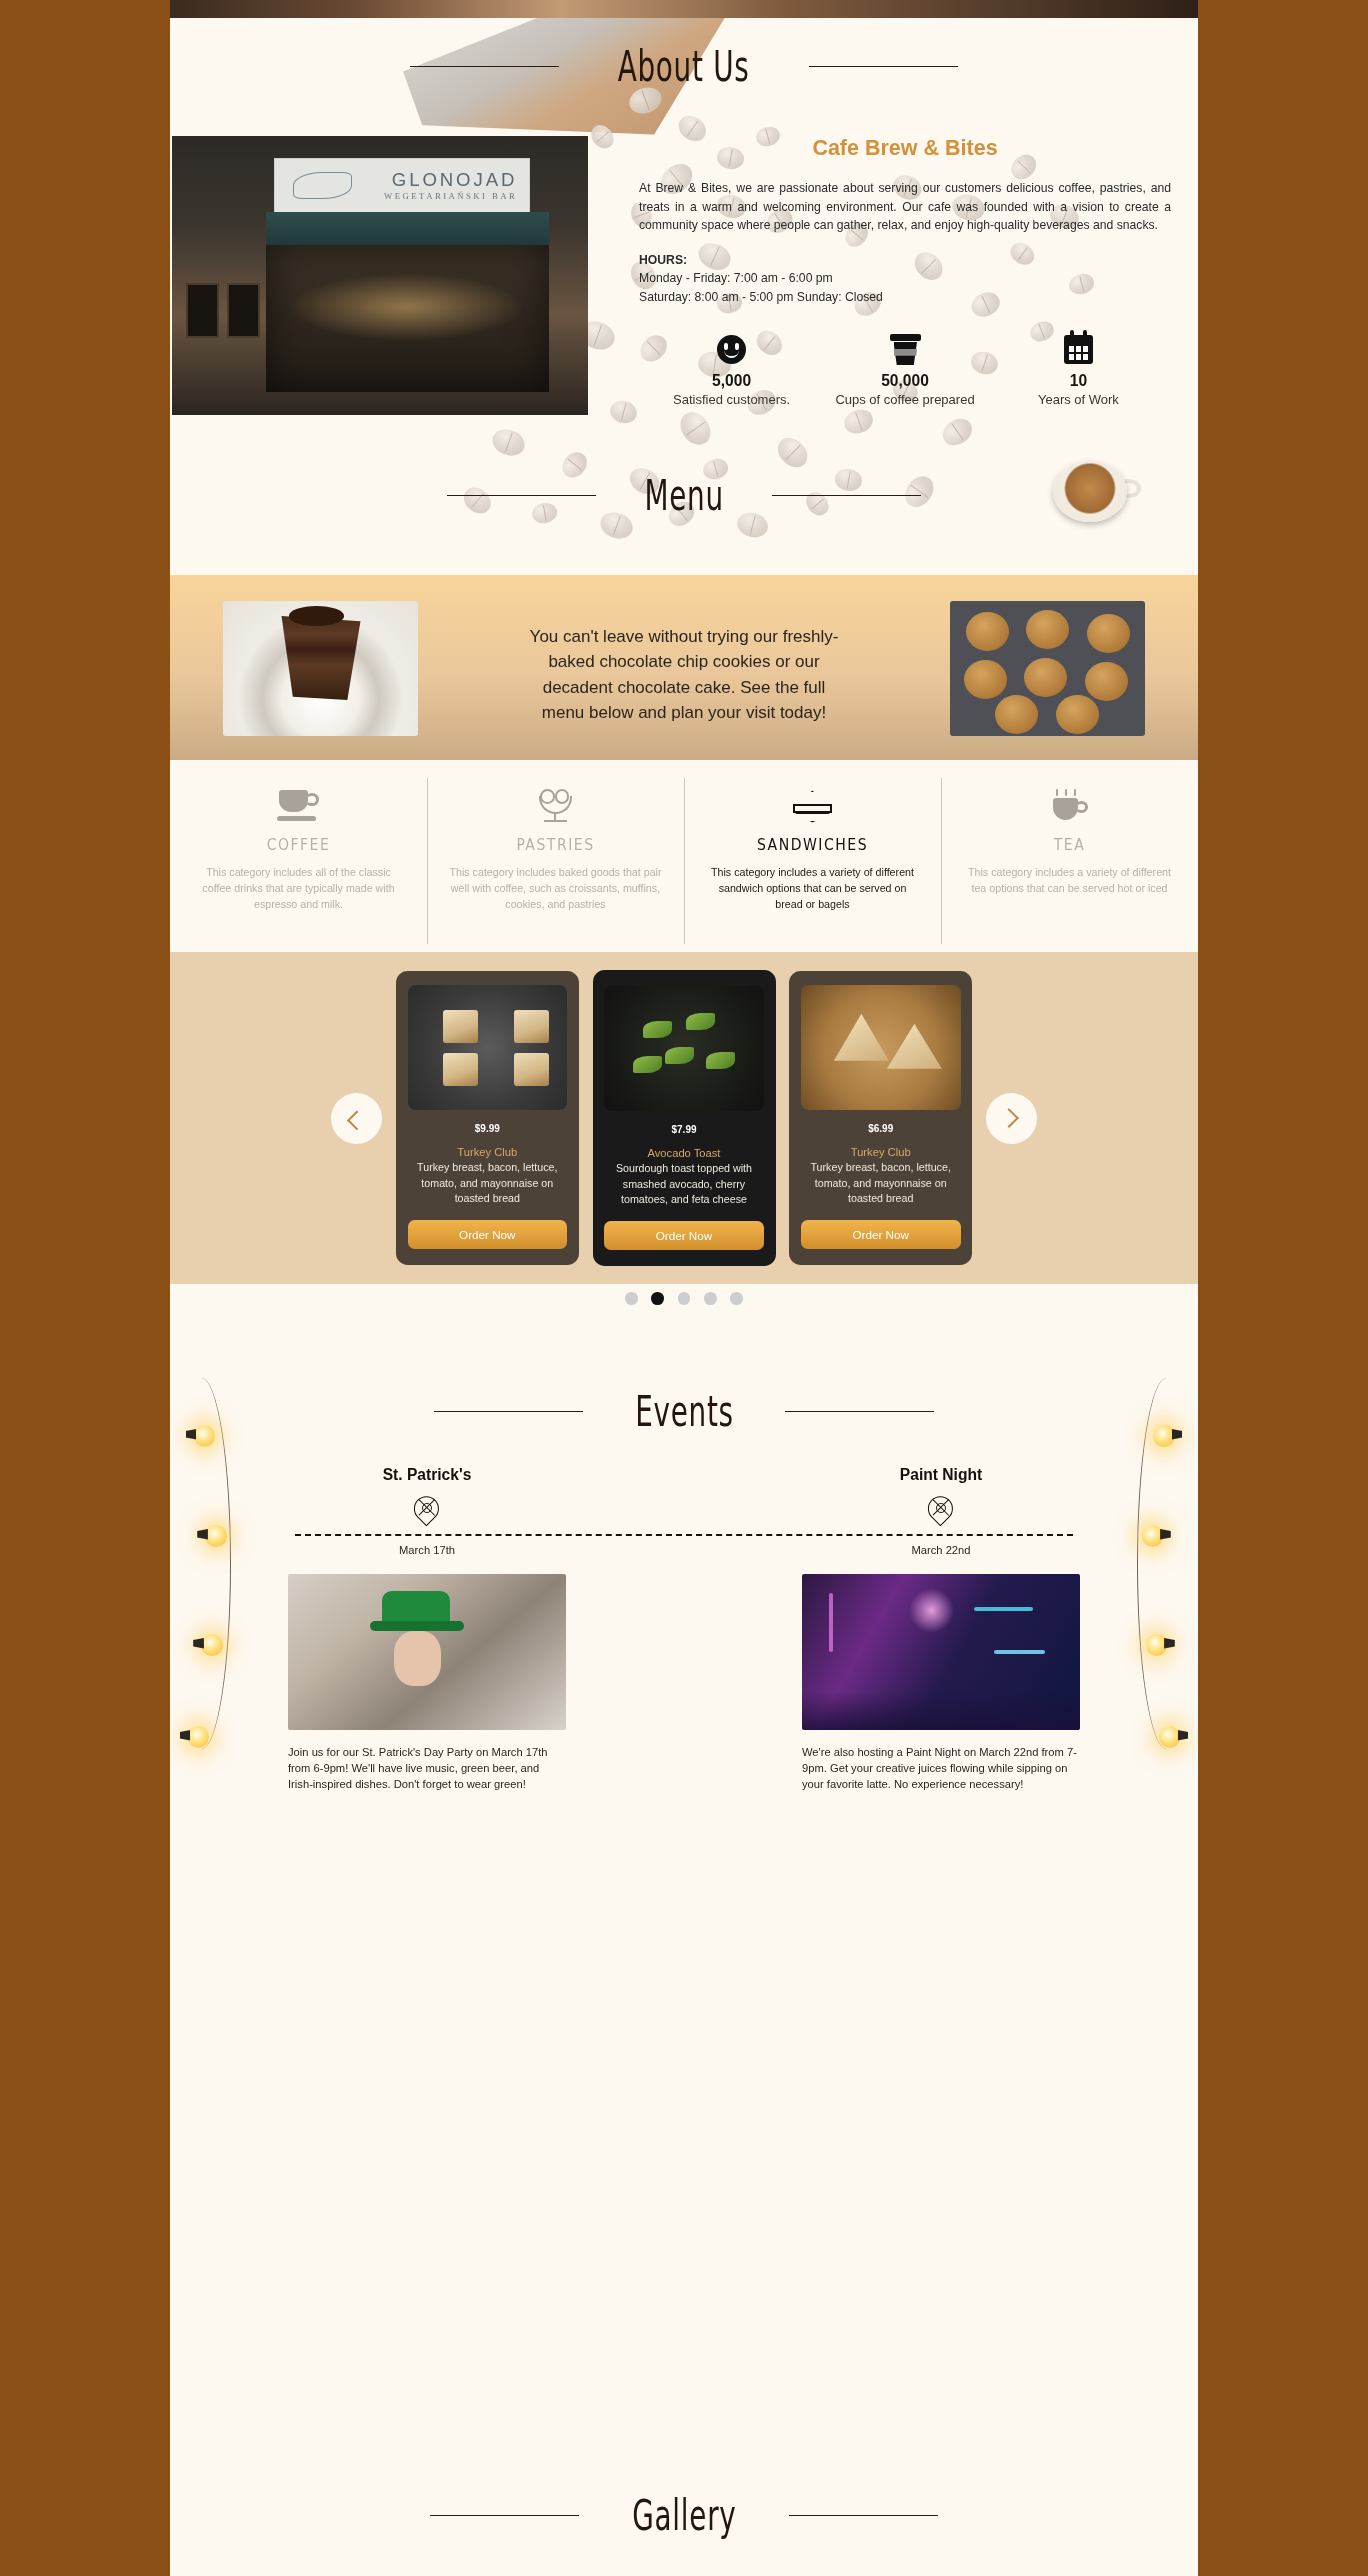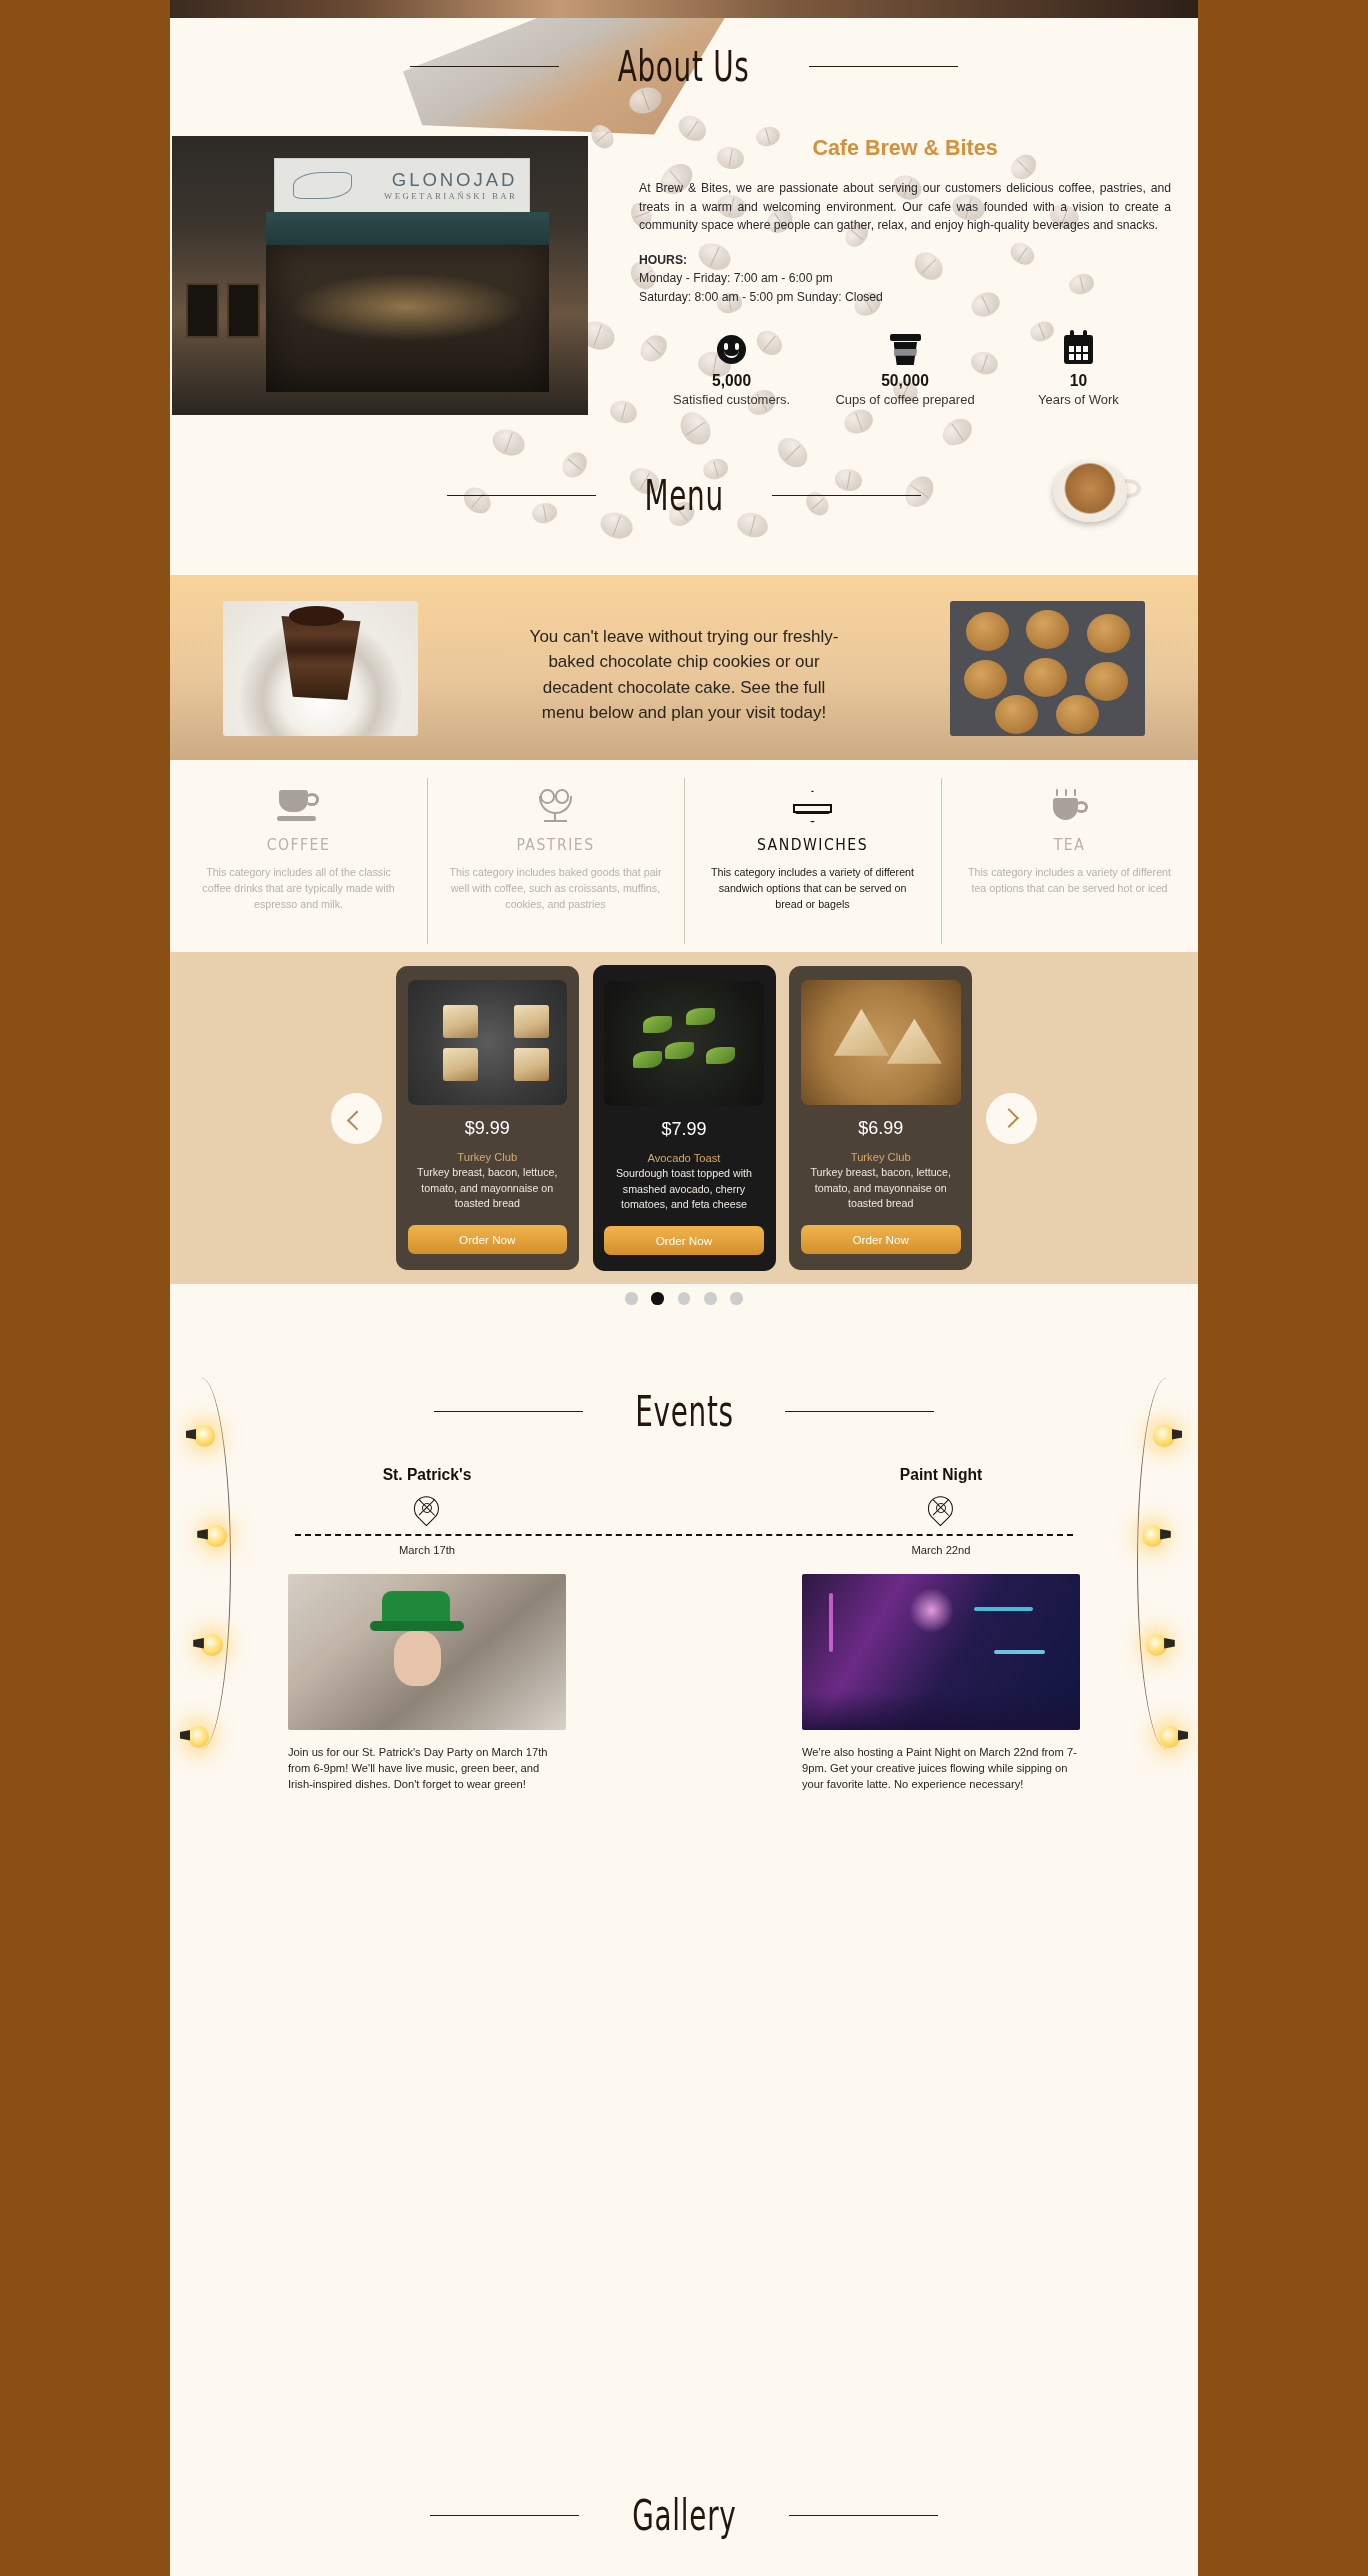--- a/index.html
+++ b/index.html
@@ -216,21 +216,21 @@
   .card { width: 183px; border-radius: 11.7px; padding: 13.7px 11.7px 15.6px; text-align:center; flex:none; }
   .card.side { background:#4d4238; }
   .card.center { background:#1a1a1a; width: 183px; padding-top: 15.6px; }
   .card .photo { width: 100%; height: 125px; border-radius: 7.8px; overflow:hidden; position:relative; }
   .p1 { background: radial-gradient(circle at 50% 50%, #5c5c5c 0%, #3a3a3a 58%, #2b2b2b 100%); }
   .p1 .q { position:absolute; width:35px; height:33px; background: linear-gradient(160deg,#f0dfbc,#d2b584 60%,#a77f4c); border-radius:2.9px;}
   .p2 { background: radial-gradient(circle at 50% 48%, #2a2d25 0%, #1b1d18 55%, #111 100%); }
   .p2 .g { position:absolute; width:29px; height:17.6px; background: linear-gradient(140deg,#8fbd4a,#4f7d22); border-radius:50% 10% 50% 10%;}
   .p3 { background: radial-gradient(circle at 50% 52%, #c79a5f 0%, #a87b41 55%, #6c4a22 100%); }
   .p3 .s { position:absolute; background: linear-gradient(150deg,#f4e3bf,#cfae79); }
-  .card .price { font-size: 18px; color:#fff; font-weight:400; margin-top: 13.7px; }
+  .card .price { font-size: 10px; color:#fff; font-weight:700; margin-top: 13.7px; }
   .card .pname { font-size: 11.2px; color:#d6a86a; margin-top: 11.7px; }
   .card .pdesc { font-size: 10.7px; color:#efe9e1; line-height:1.45; margin-top: 2px; }
   .order-btn {
     margin-top: 13.7px; width: 100%; height: 29px; border:none; border-radius: 6.8px;
     background: linear-gradient(180deg,#f0b34c 0%, #e3a33d 48%, #d28f2c 100%);
     color:#fff; font-size: 11.7px; font-family:"Liberation Sans",sans-serif; cursor:pointer;
   }
 
   .dots { position:absolute; left:0; top: 1292px; width:1028px; display:flex; justify-content:center; gap: 13.7px; }
   .dot { width: 12.7px; height: 12.7px; border-radius:50%; background:#cdcdcd; }

